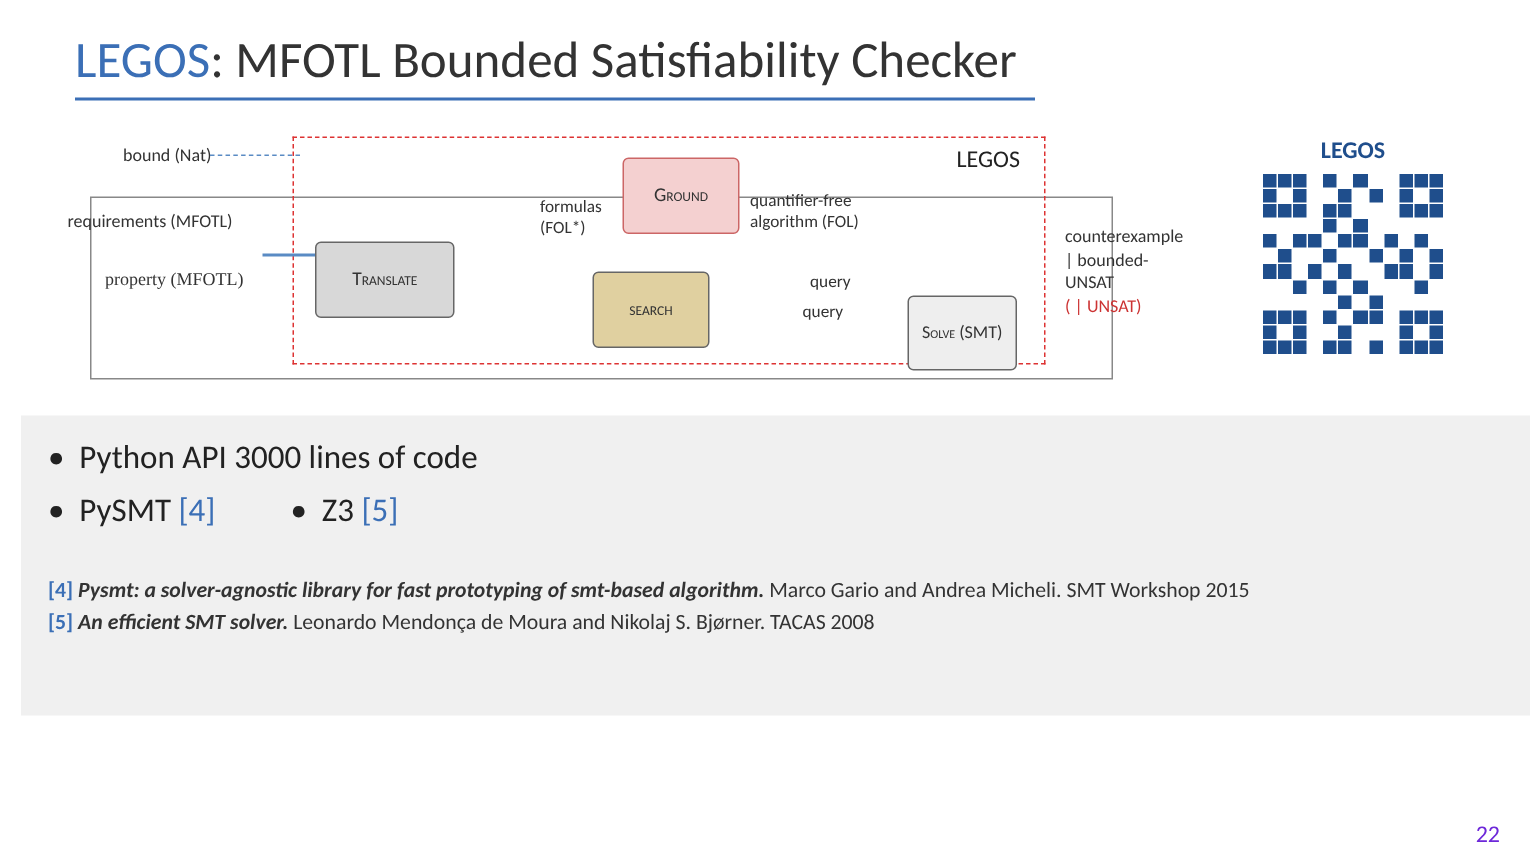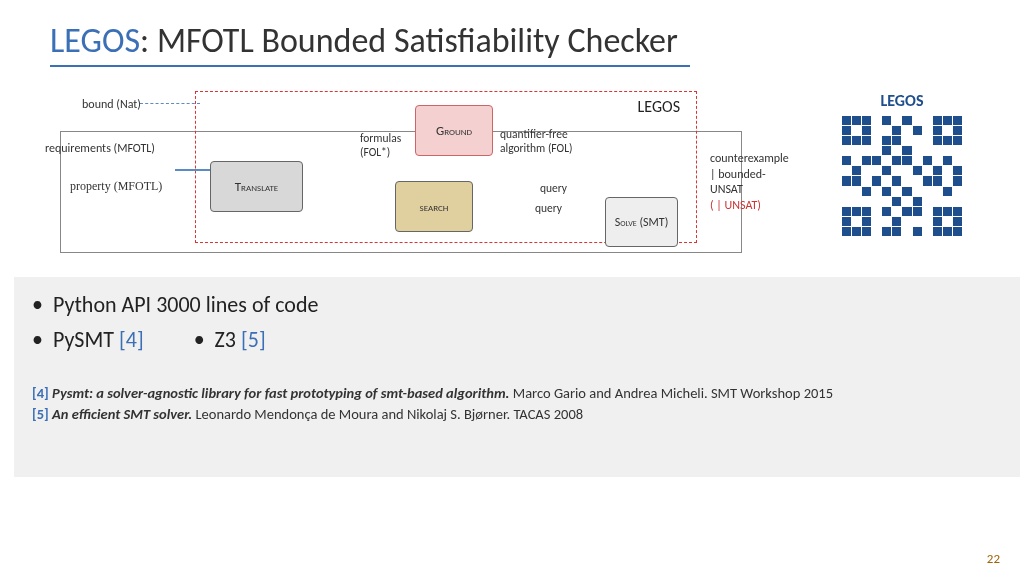--- a/index.html
+++ b/index.html
@@ -134,22 +134,22 @@
     font-size: 14.5px;
     color: #333;
     line-height: 1.45;
   }
   .citations .cnum { color: #3b6fb6; font-weight: bold; }
   .citations .ctitle { font-style: italic; font-weight: bold; }
   .page-num {
     position: absolute;
     bottom: 10px;
     right: 24px;
-    font-size: 13px;
-    color: #a16207;
+    font-size: 16px;
+    color: #6d28d9;
   }
   .arrow-line {
     position:absolute;
     background:#5a8bc4;
     height:1.5px;
   }
 </style>
 </head>
 <body>
 

